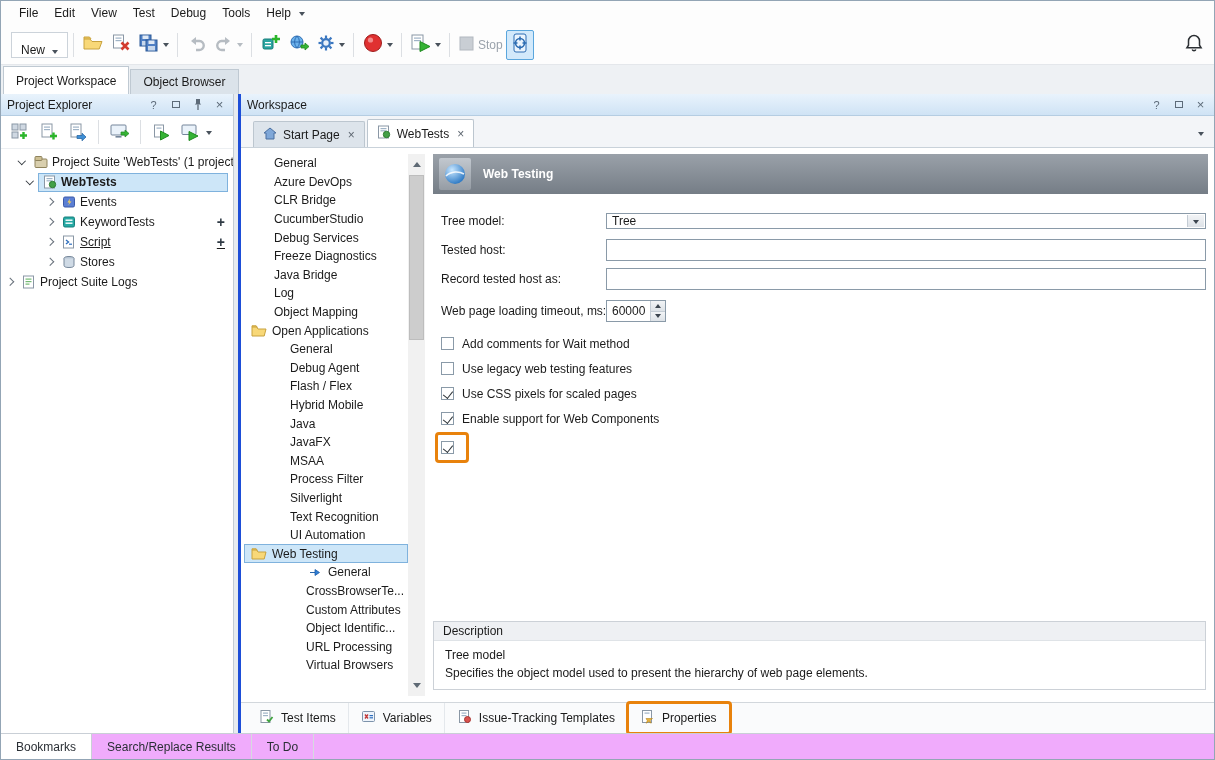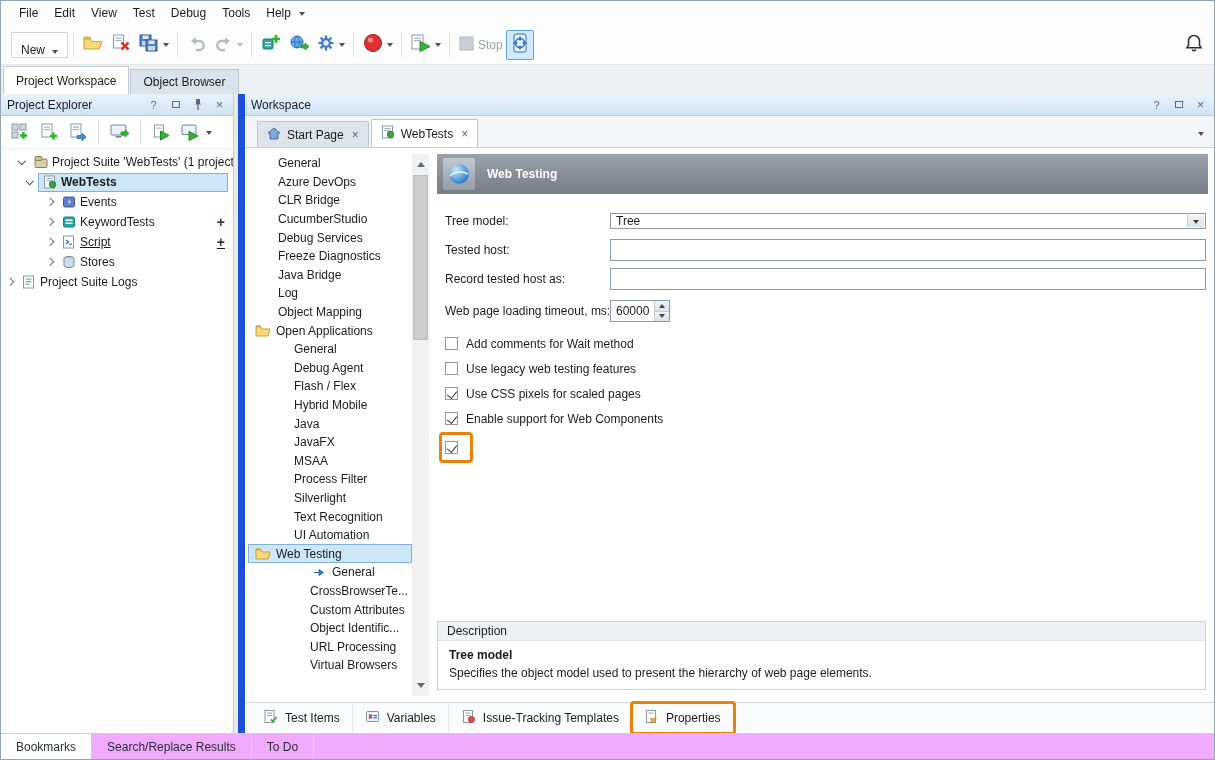--- a/index.html
+++ b/index.html
@@ -22,21 +22,21 @@
 .bell{margin-left:auto}
 
 
 .ptabs{height:29px;flex:none;background:#eef1f4;display:flex;align-items:flex-end;padding-left:2px}
 .ptab{height:25px;display:flex;align-items:center;padding:0 12px;border:1px solid #bfc9d2;border-bottom:none;background:#dbe3ea;margin-right:1px}
 .ptab.active{background:#fff;height:28px}
 
 
 .main-row{flex:1;min-height:0;display:flex;background:#e7ebef}
 .left-panel{width:233px;flex:none;display:flex;flex-direction:column;background:#fff;border-right:1px solid #c3ccd4}
-.right-panel{flex:1;min-width:0;display:flex;flex-direction:column;background:#fff;margin-left:4px;border-left:7px solid #1d4ed8}
+.right-panel{flex:1;min-width:0;display:flex;flex-direction:column;background:#fff;margin-left:4px;border-left:3px solid #1d4ed8}
 .panel-header{height:22px;flex:none;background:linear-gradient(#e9f3fc,#cfe3f5);border-bottom:1px solid #b5cde2;display:flex;align-items:center;padding:0 6px;gap:7px}
 .ph-title{flex:1}
 .ph-ico{width:15px;height:15px;display:flex;align-items:center;justify-content:center;color:#5d6b79;font-size:11px}
 .sq{width:8px;height:7px;border:1px solid #5d6b79;display:inline-block}
 
 
 .pe-toolbar{height:33px;flex:none;display:flex;align-items:center;gap:2px;padding:0 5px;border-bottom:1px solid #eceff2}
 .sbtn{width:27px;height:27px;display:flex;align-items:center;justify-content:center}
 .pe-tree{flex:1;padding-top:3px;overflow:hidden}
 .tree-row{height:20px;display:flex;align-items:center;gap:3px;padding-right:3px}
@@ -92,21 +92,21 @@
 .sarr-up{width:0;height:0;border:3px solid transparent;border-bottom:4px solid #3c454f;margin-top:-2px}
 .sarr-dn{width:0;height:0;border:3px solid transparent;border-top:4px solid #3c454f;margin-bottom:-2px}
 .cb-group{margin-top:9px}
 .cb-row{display:flex;align-items:center;gap:8px;height:25px}
 .cbox{width:13px;height:13px;border:1px solid #8a9aa8;background:#fff;position:relative;flex:none}
 .cbox.checked::after{content:"";position:absolute;left:2.5px;top:0.5px;width:4.5px;height:8px;border-right:1.8px solid #2d3338;border-bottom:1.8px solid #2d3338;transform:rotate(38deg)}
 .annot{display:inline-block;border:3px solid #e8820c;border-radius:4px;padding:0 12px 0 3px;margin-left:-6px;margin-top:1px}
 .desc-box{margin-top:auto;margin-bottom:6px;margin-right:2px;border:1px solid #ccd1d7}
 .desc-header{height:19px;background:#eef0f3;border-bottom:1px solid #dfe3e7;display:flex;align-items:center;padding:0 9px}
 .desc-body{padding:7px 11px 9px}
-.desc-term{font-weight:bold;margin-bottom:4px}
+.desc-term{font-weight:normal;margin-bottom:4px}
 
 
 .bottom-tabs{height:31px;flex:none;border-top:1px solid #d2d7dc;background:#fafbfc;display:flex;align-items:stretch;padding-left:6px}
 .btab{display:flex;align-items:center;gap:7px;padding:0 12px;border-right:1px solid #e4e8ec}
 .btab.annot2{outline:3px solid #e8820c;outline-offset:-1px;border-radius:2px}
 
 
 .footer{height:26px;flex:none;background:#f0abfc;border-top:1px solid #c9cfd6;display:flex;align-items:stretch}
 .ftab{display:flex;align-items:center;padding:0 15px;border-right:1px solid #d6dadf;color:#2a2f35}
 .ftab.active{background:#fff;border-right:1px solid #c9cfd6}

